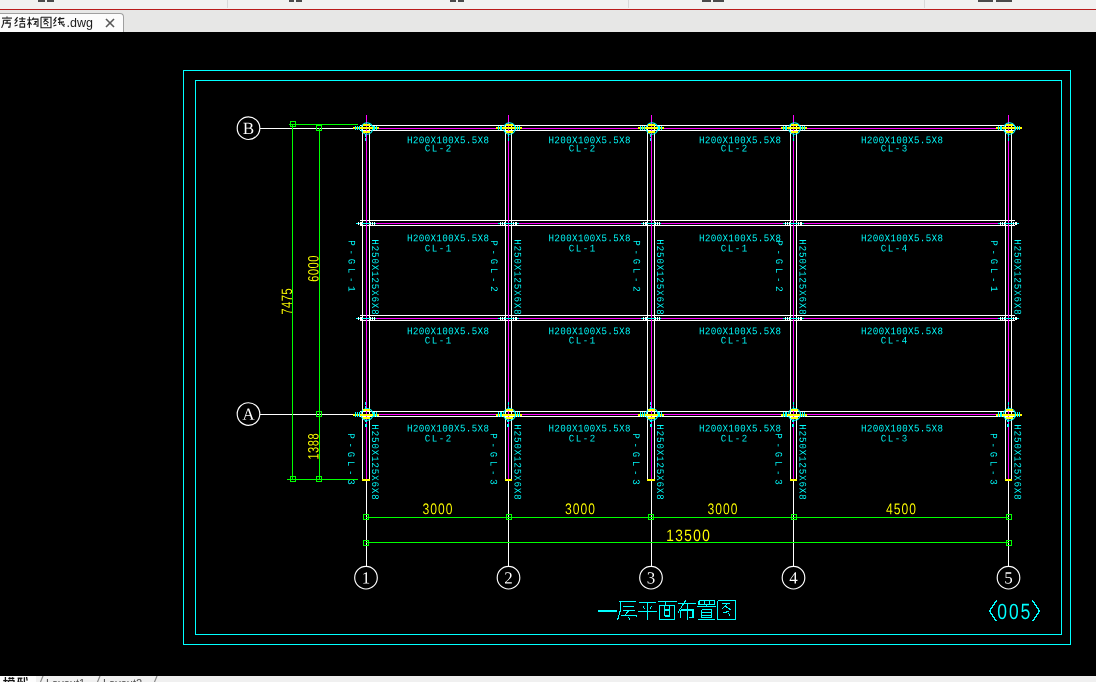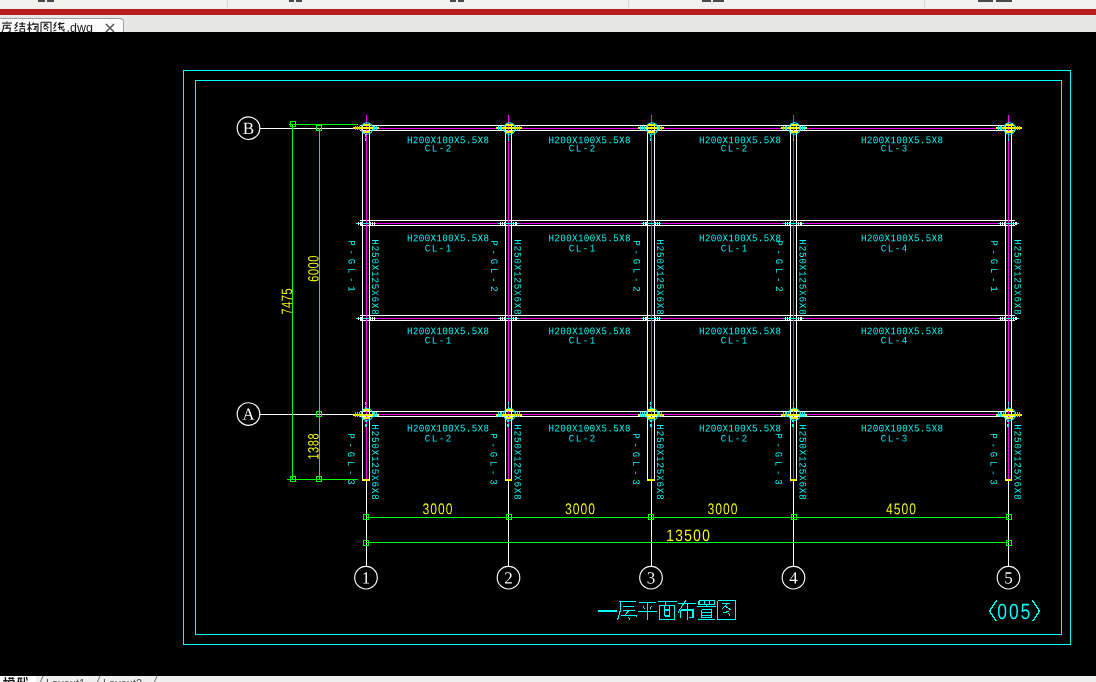--- a/index.html
+++ b/index.html
@@ -18,21 +18,21 @@
   <div class="abs" style="left:458px;top:0;width:6px;height:2px;background:#4a4a4a;"></div>
   <div class="abs" style="left:702px;top:0;width:9px;height:2px;background:#4a4a4a;"></div>
   <div class="abs" style="left:713px;top:0;width:11px;height:2px;background:#4a4a4a;"></div>
   <div class="abs" style="left:978px;top:0;width:15px;height:2px;background:#4a4a4a;"></div>
   <div class="abs" style="left:996px;top:0;width:16px;height:2px;background:#4a4a4a;"></div>
   <div class="abs" style="left:227px;top:0;width:1px;height:8px;background:#d8d8d8;"></div>
   <div class="abs" style="left:628px;top:0;width:1px;height:8px;background:#d8d8d8;"></div>
   <div class="abs" style="left:924px;top:0;width:1px;height:8px;background:#d8d8d8;"></div>
 </div>
 
-<div class="abs" style="left:0;top:9px;width:1096px;height:22.5px;background:#e7e7e6;border-top:6px solid #b91c1c;">
+<div class="abs" style="left:0;top:9px;width:1096px;height:22.5px;background:#e7e7e6;border-top:1px solid #b91c1c;">
 
   <div class="abs" style="left:-3px;top:2.5px;width:125px;height:20px;background:#fcfcfc;border:1px solid #9f9f9f;border-bottom:none;border-radius:0 4px 0 0;"></div>
 
   <svg class="abs" style="left:0;top:2.5px;" width="125" height="20" viewBox="0 0 125 20">
     <line x1="106" y1="6" x2="114" y2="14" stroke="#585858" stroke-width="1.6"></line>
     <line x1="114" y1="6" x2="106" y2="14" stroke="#585858" stroke-width="1.6"></line>
   </svg>
 
   <svg class="abs" style="left:0;top:2.5px;" width="100" height="20" viewBox="0 0 100 20">
     <polyline points="7.0,3.5 7.0,4.7" fill="none" stroke="#1b1b1b" stroke-width="1.1"></polyline>

